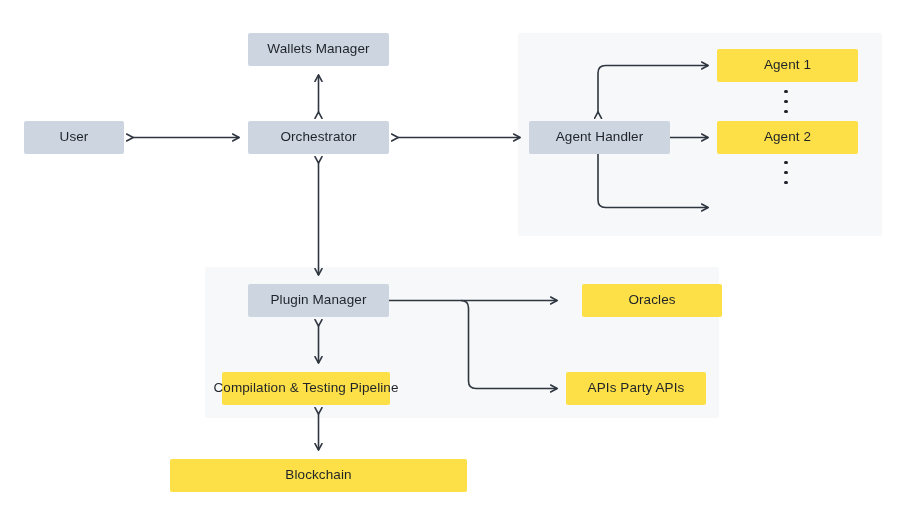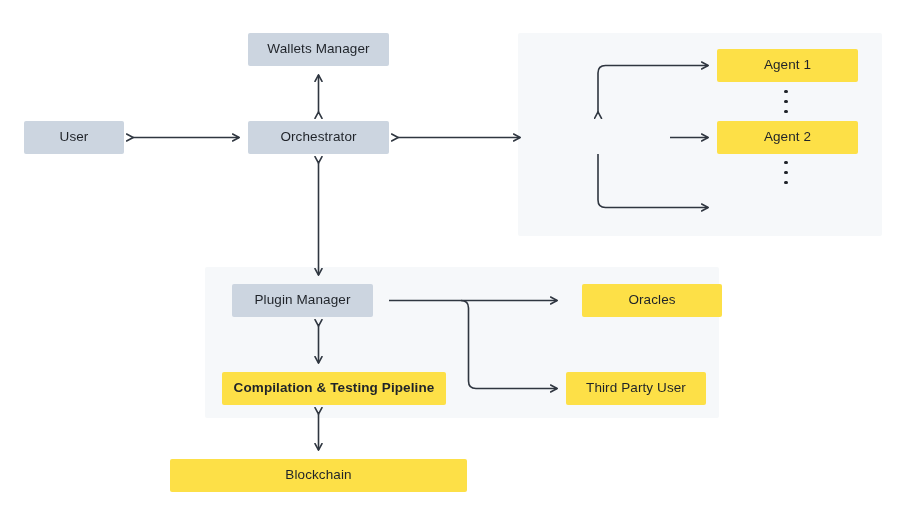--- a/index.html
+++ b/index.html
@@ -140,44 +140,47 @@
   </div>
 
   <div class="node core" style="left:24px; top:121px; width:100px; height:33px;">
     <span>User</span>
   </div>
 
   <div class="node core" style="left:248px; top:121px; width:141px; height:33px;">
     <span>Orchestrator</span>
   </div>
 
+  <div class="node core" style="left:529px; top:121px; width:141px; height:33px;">
+    <span>Agent Handler</span>
+  </div>
 
   <div class="node leaf" style="left:717px; top:49px; width:141px; height:33px;">
     <span>Agent 1</span>
   </div>
 
   <div class="node leaf" style="left:717px; top:121px; width:141px; height:33px;">
     <span>Agent 2</span>
   </div>
 
 
-  <div class="node core" style="left:232px; top:284px; width:141px; height:33px;">
+  <div class="node core" style="left:248px; top:284px; width:141px; height:33px;">
     <span>Plugin Manager</span>
   </div>
 
   <div class="node leaf" style="left:566px; top:284px; width:140px; height:33px;margin-left:16px;">
     <span>Oracles</span>
   </div>
 
-  <div class="node leaf" style="left:222px; top:372px; width:224px; height:33px;font-weight:bold;">
+  <div class="node leaf" style="left:222px; top:372px; width:168px; height:33px;">
     <span>Compilation &amp; Testing Pipeline</span>
   </div>
 
   <div class="node leaf" style="left:566px; top:372px; width:140px; height:33px;">
-    <span>Third Party User</span>
+    <span>APIs Party APIs</span>
   </div>
 
   <div class="node leaf" style="left:170px; top:459px; width:297px; height:33px;">
     <span>Blockchain</span>
   </div>
 
   <div class="dots" style="left:781px; top:90px; width:10px; height:23px;">
     <i></i>
     <i></i>
     <i></i>

